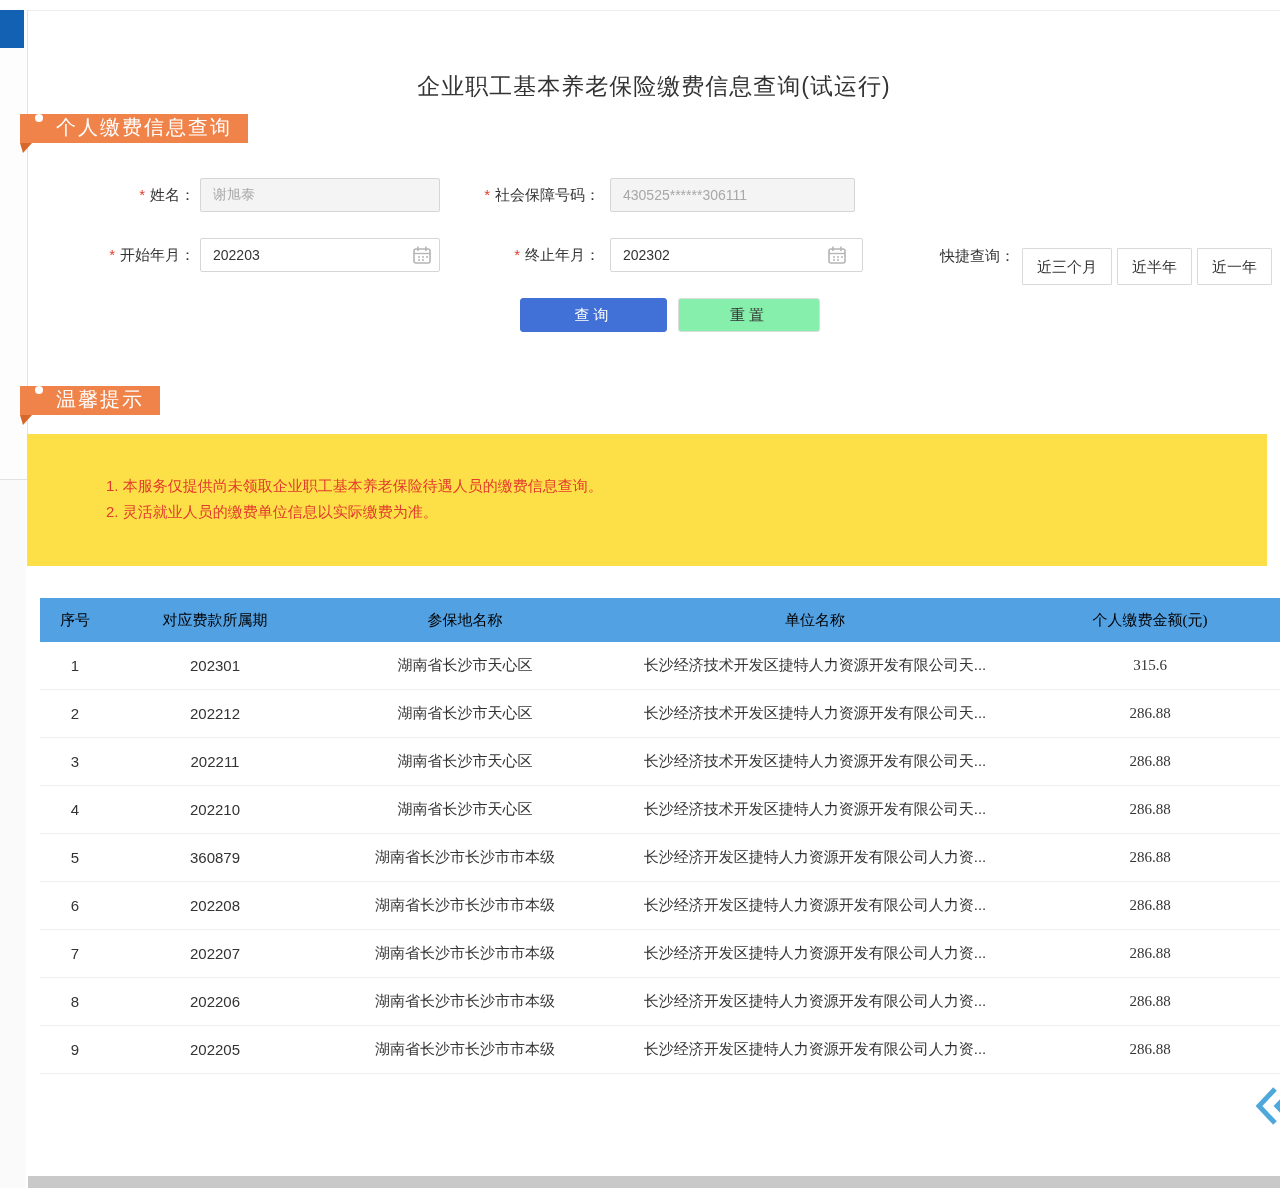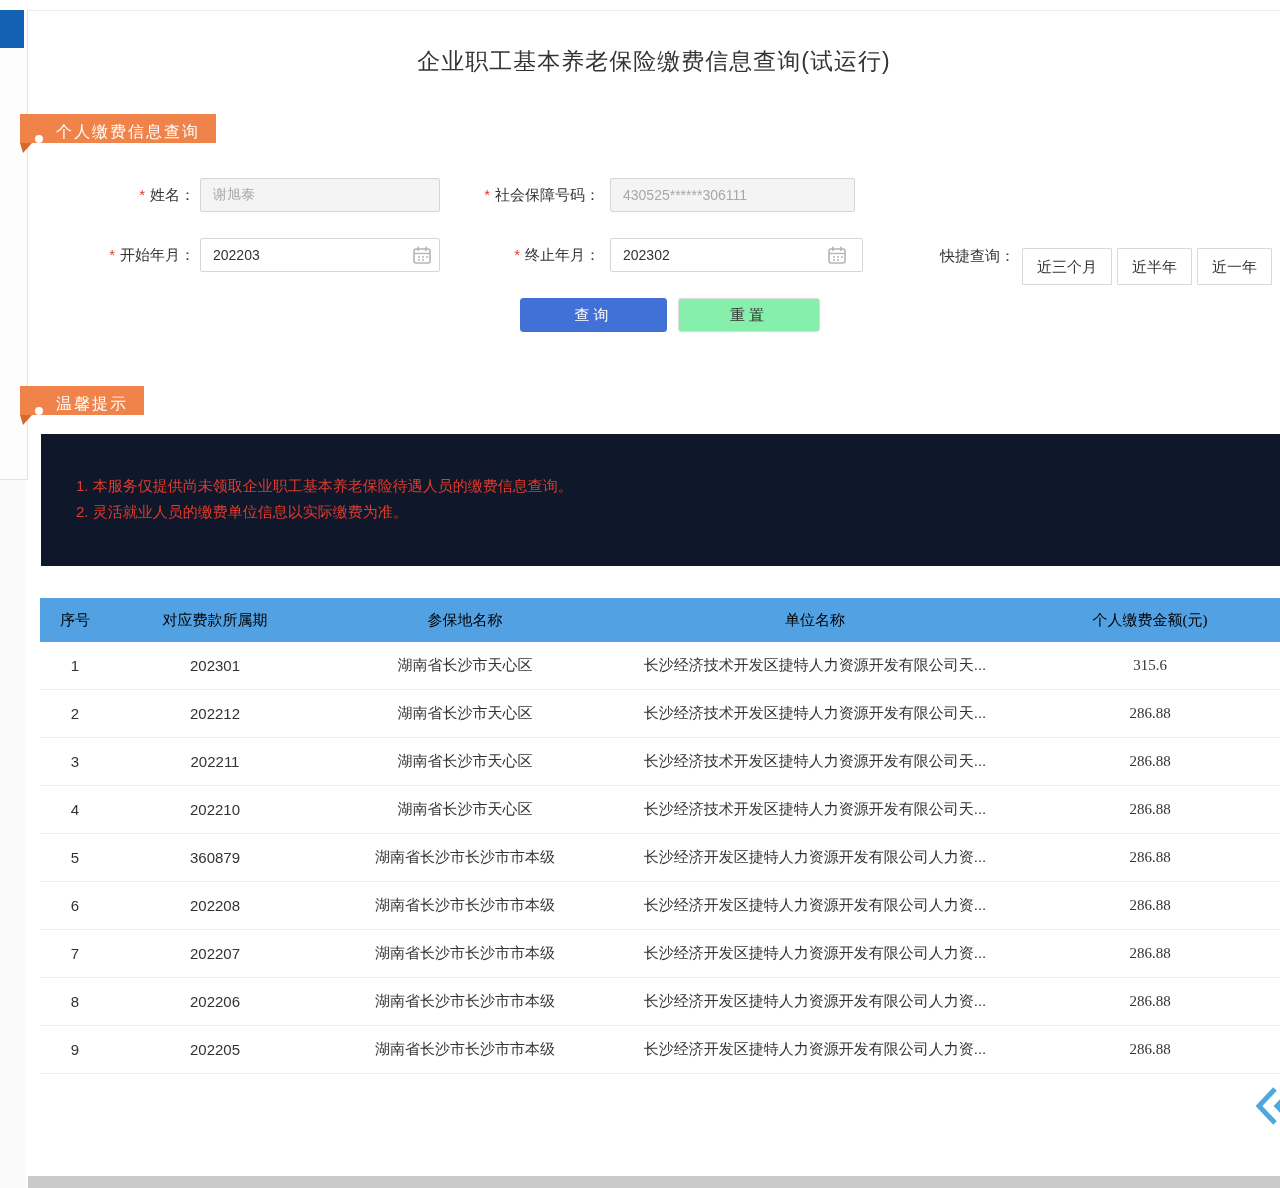--- a/index.html
+++ b/index.html
@@ -8,26 +8,26 @@
   .stage { position:relative; width:1280px; height:1188px; overflow:hidden; background:#fff; }
 
   
   .left-rail { position:absolute; left:0; top:10px; width:28px; height:470px;
     background:#fdfdfd; border-right:1px solid #e2e2e2; border-bottom:1px solid #e2e2e2; }
   .left-rail-lower { position:absolute; left:0; top:480px; width:26px; bottom:0; background:#fafafa; }
   .blue-tab { position:absolute; left:0; top:10px; width:24px; height:38px; background:#1261b2; cursor:pointer; }
   .panel-top-border { position:absolute; left:28px; right:0; top:10px; height:1px; background:#ececec; }
 
   
-  .page-title { position:absolute; left:28px; right:0; top:46px; text-align:center;
+  .page-title { position:absolute; left:28px; right:0; top:71px; text-align:center;
     font-size:23px; font-weight:500; color:#333; letter-spacing:1px; }
 
   
   .tag { position:absolute; height:29px; background:#f0834a; color:#fff;
-    display:flex; align-items:flex-end; padding:0 16px 0 15px; font-size:16px; letter-spacing:2px; }
+    display:flex; align-items:flex-start; padding:0 16px 0 15px; font-size:20px; letter-spacing:2px; }
   .tag .dot { width:8px; height:8px; border-radius:50%; background:#fff; margin-right:13px; flex:none; }
   .tag .fold { position:absolute; left:0; top:100%; }
   .tag1 { left:20px; top:114px; }
   .tag2 { left:20px; top:386px; }
 
   
   .form-label { position:absolute; height:34px; line-height:34px; font-size:15px; color:#333; text-align:right; }
   .req { color:#e23a2c; margin-right:5px; font-size:15px; }
   .field { position:absolute; height:34px; border:1px solid #d6d6d6; border-radius:2px;
     background:#fff; font-size:14px; color:#333; padding:0 30px 0 12px; width:240px;
@@ -41,21 +41,21 @@
   .quick-btn { height:37px; line-height:35px; padding:0 14px; background:#fff;
     border:1px solid #d9d9d9; font-size:15px; color:#333; cursor:pointer; border-radius:1px;
     font-family:"Liberation Sans","DejaVu Sans",sans-serif;margin-top:11px; }
 
   .btn { position:absolute; top:298px; height:34px; border-radius:3px; font-size:15px;
     letter-spacing:4px; cursor:pointer; font-family:"Liberation Sans","DejaVu Sans",sans-serif; }
   .btn-query { left:520px; width:147px; background:#4170d6; border:1px solid #4170d6; color:#fff; }
   .btn-reset { left:678px; width:142px; background:#86efac; border:1px solid #dcdcdc; color:#333; }
 
   
-  .notice { position:absolute; left:41px; top:434px; width:1240px; height:132px; background:#0f172a; }
+  .notice { position:absolute; left:27px; top:434px; width:1240px; height:132px; background:#fde047;padding-left:44px; }
   .notice-lines { padding:39px 0 0 35px; }
   .notice-line { font-size:15px; line-height:26px; color:#e23a2c; }
 
   
   .table { position:absolute; left:40px; top:598px; width:1240px; }
   .thead { display:flex; height:44px; background:#52a1e3; color:#000000; font-size:15px; align-items:center; }
   .th, .td { text-align:center; }
   .c0 { width:70px; } .c1 { width:210px; } .c2 { width:290px; } .c3 { width:410px; } .c4 { width:260px;font-family:Liberation Serif, serif; }
   .tr { display:flex; height:48px; align-items:center; background:#fff; border-bottom:1px solid #efefef; }
   .td { font-size:15px; color:#333; overflow:hidden; white-space:nowrap; }

